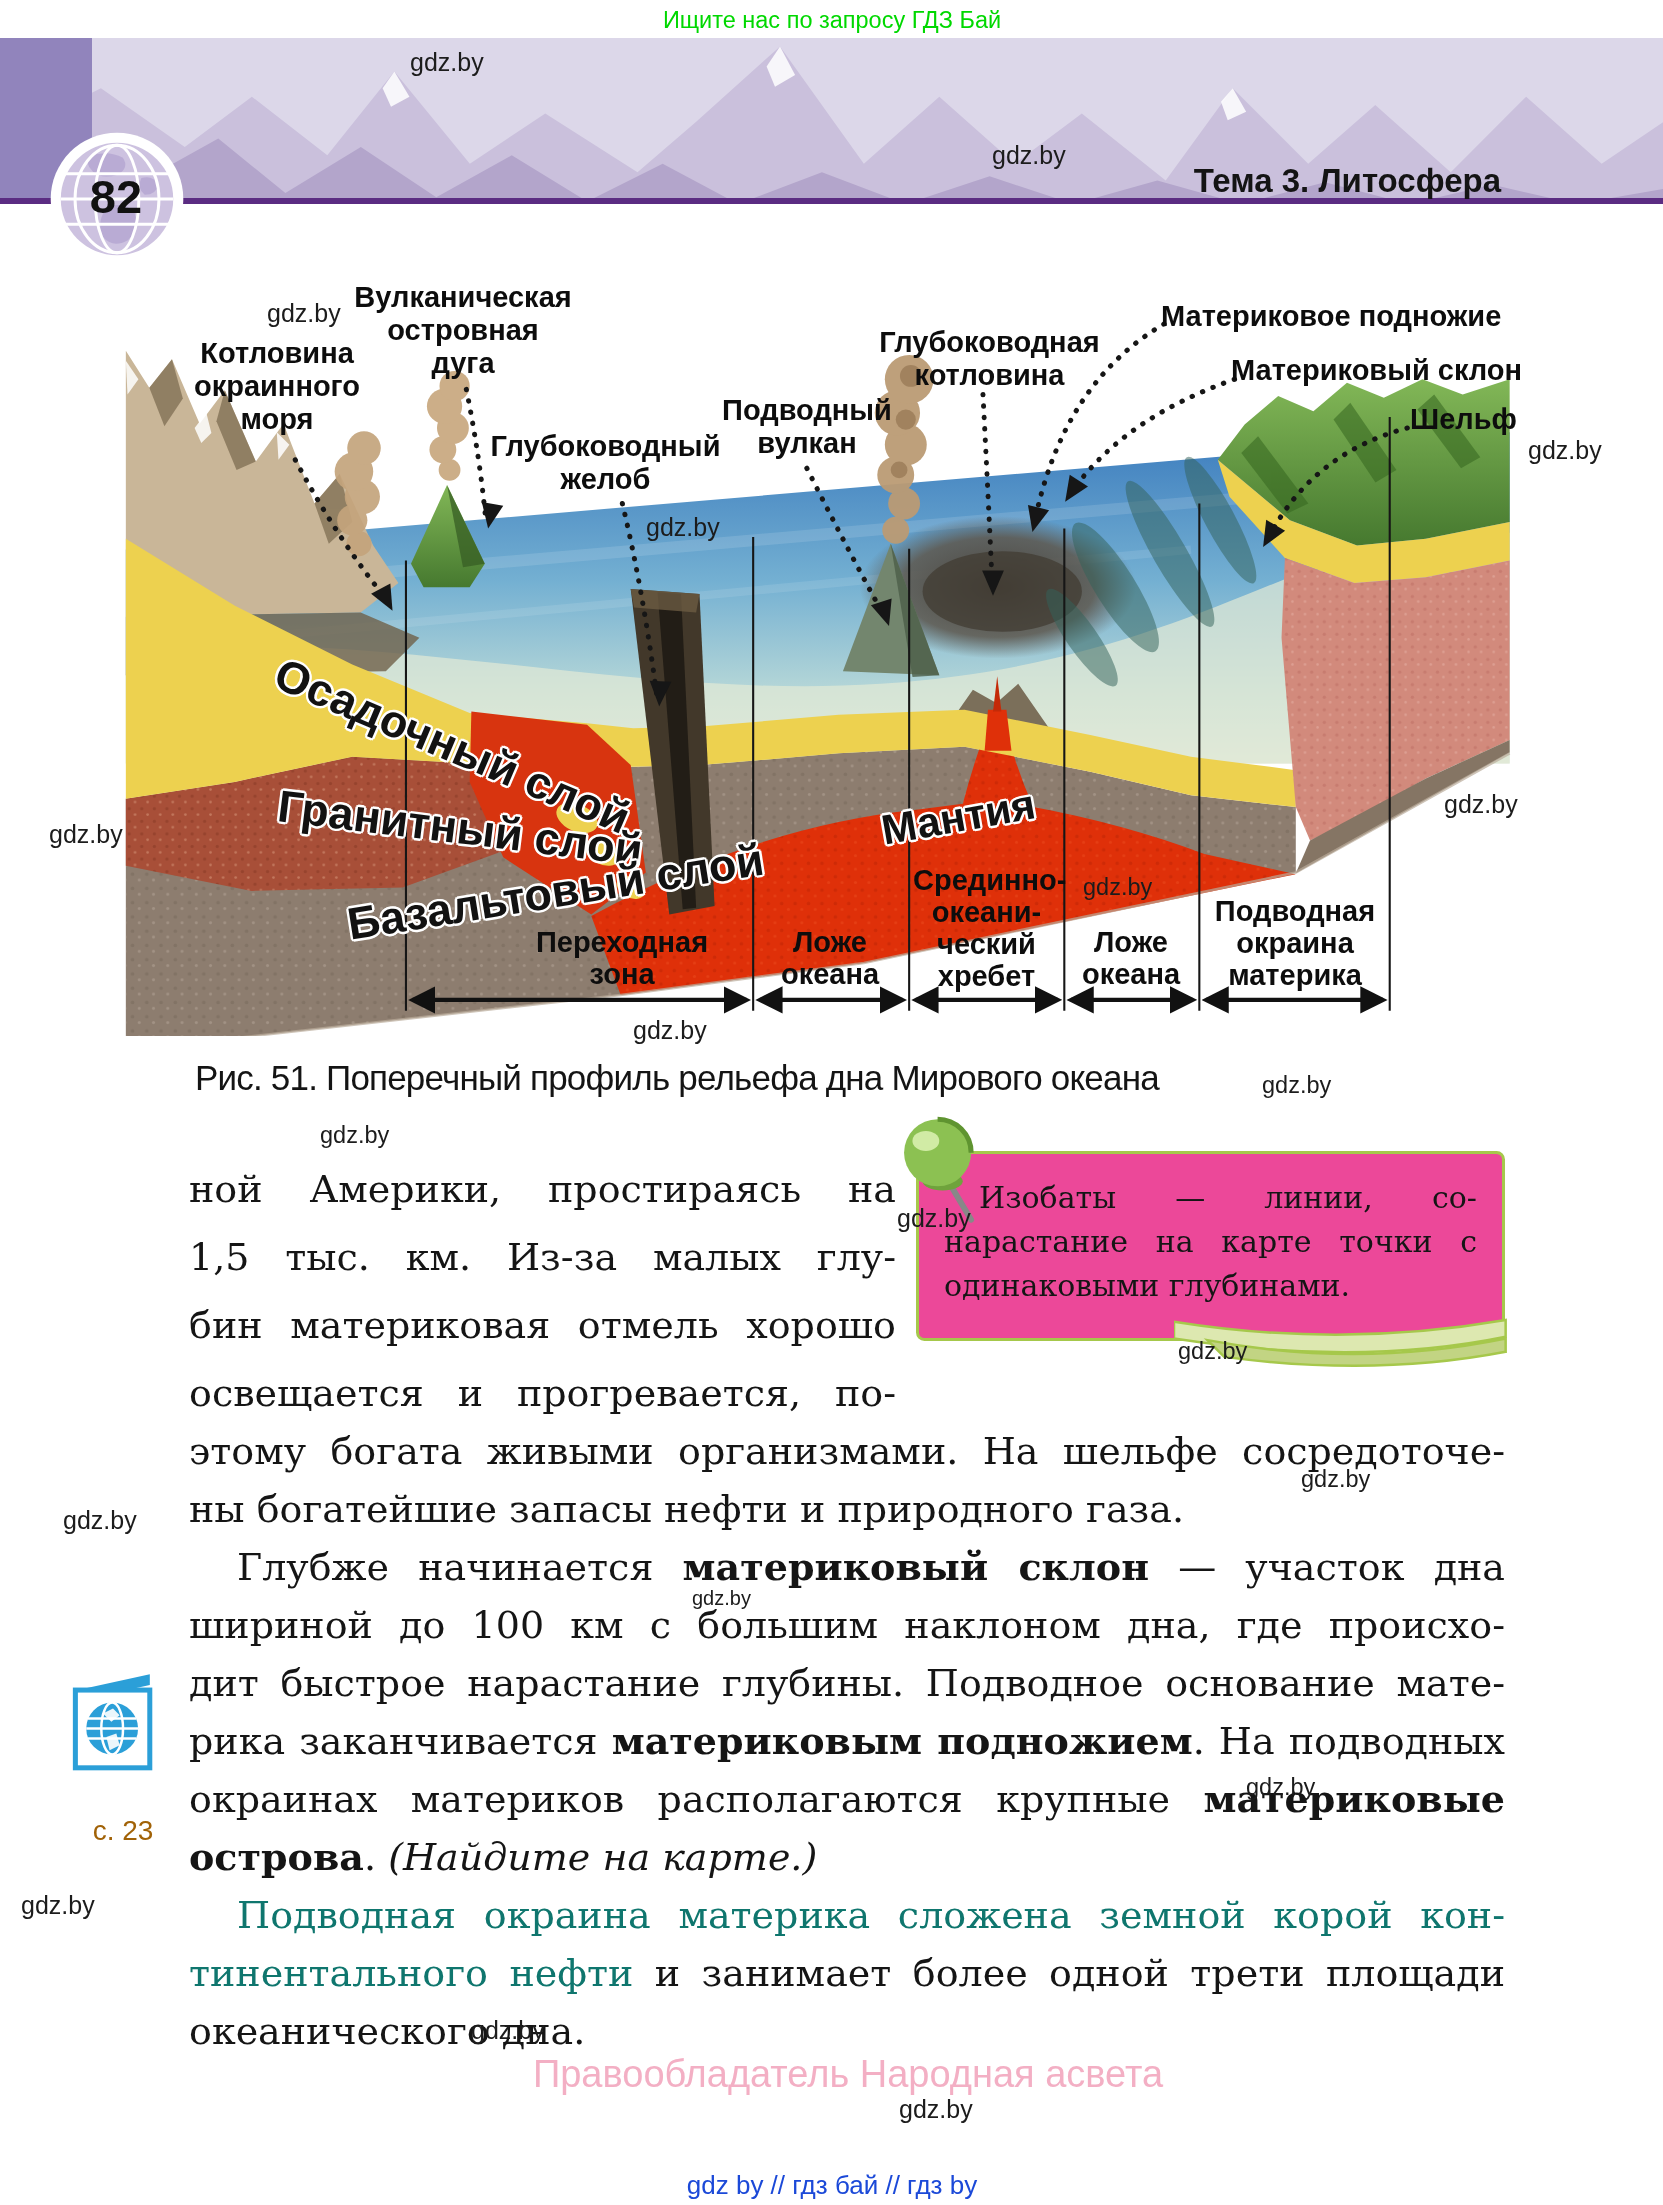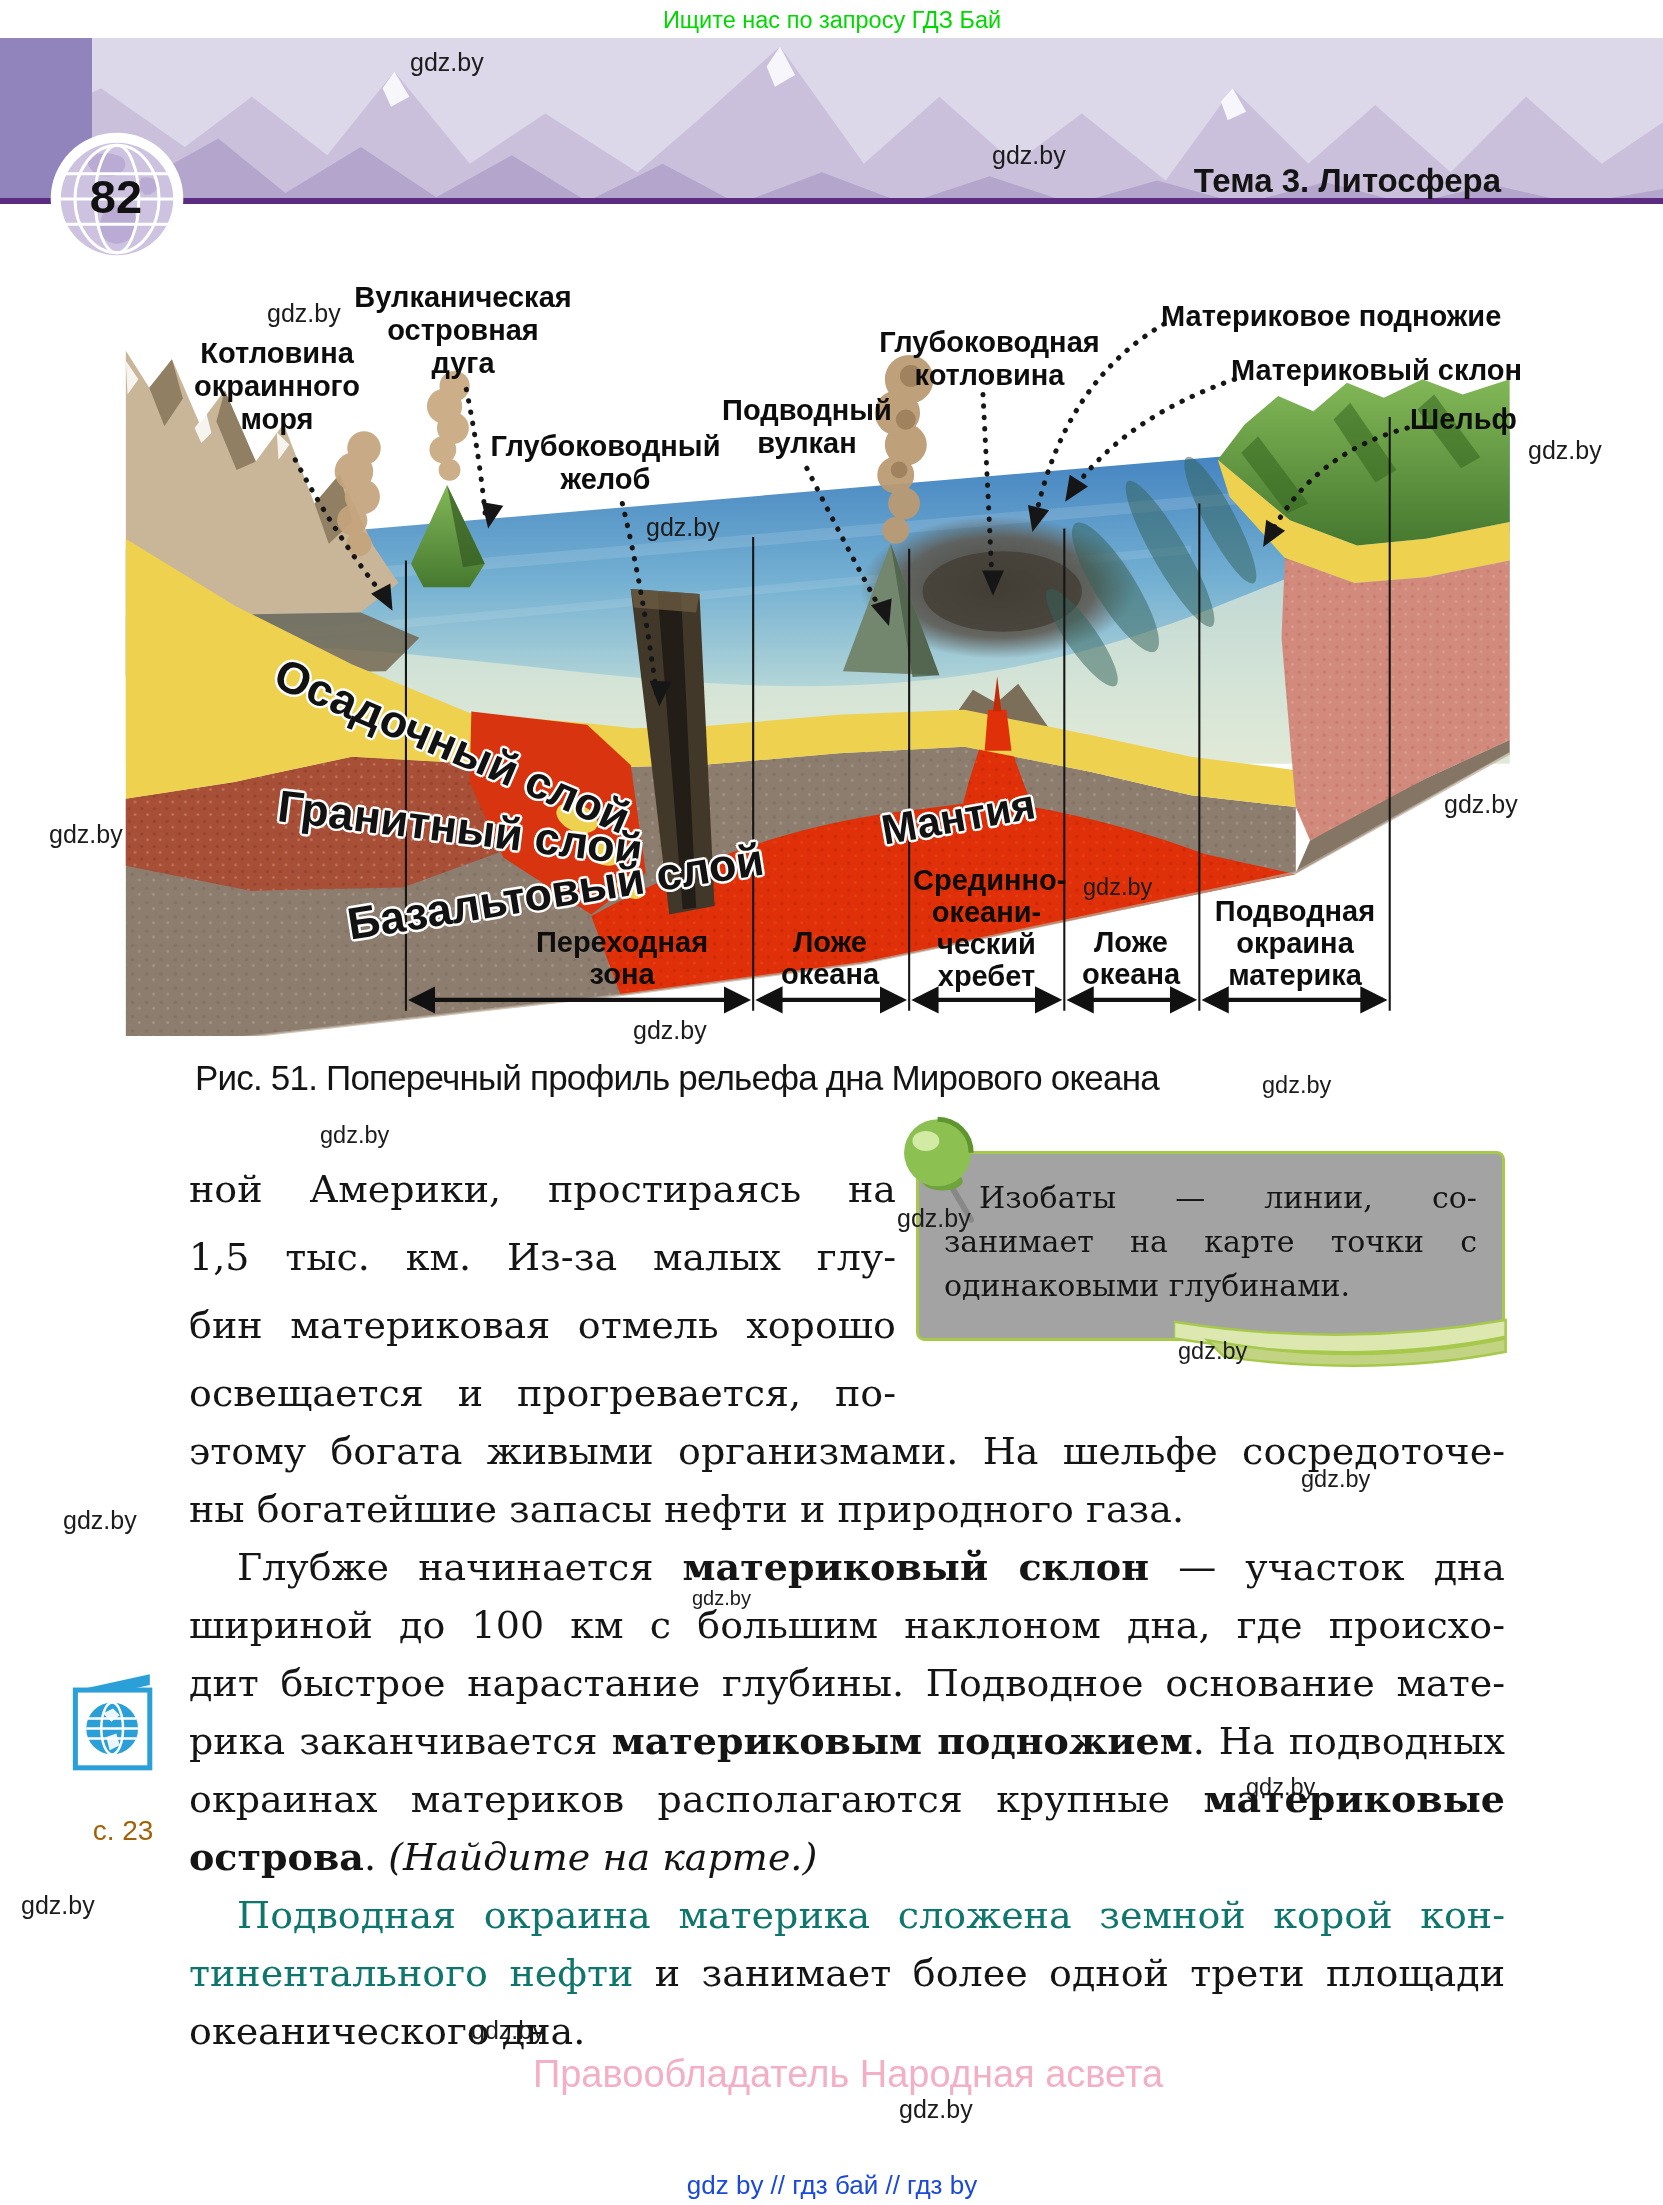--- a/index.html
+++ b/index.html
@@ -25,21 +25,21 @@
              text-align:center;white-space:pre-line;}
   .fig-label.single{white-space:nowrap;text-align:left;}
   .layer-label{position:absolute;font:bold 45px "Liberation Sans",sans-serif;color:#121212;
                transform-origin:left center;white-space:nowrap;
                text-shadow:-2.5px 0 #fff,2.5px 0 #fff,0 -2.5px #fff,0 2.5px #fff,-1.7px -1.7px #fff,1.7px 1.7px #fff,-1.7px 1.7px #fff,1.7px -1.7px #fff;}
   .zone-label{position:absolute;font:bold 29px/32px "Liberation Sans",sans-serif;color:#0d0d0d;
               text-align:center;white-space:pre-line;}
   .caption{position:absolute;left:195px;top:1058px;font:35px "Liberation Sans",sans-serif;
            letter-spacing:-0.8px;color:#141414;white-space:nowrap;}
   
-  .note{position:absolute;left:916px;top:1151px;width:589px;height:190px;background:#a3a3a3;
+  .note{position:absolute;left:916px;top:1151px;width:589px;height:190px;background:#ec4899;
         border:3.4px solid #a6c84b;border-radius:8.4px;box-sizing:border-box;padding-left:16px;}
   .note-text{position:absolute;left:25px;top:22px;width:533px;
              font:30px/44px "DejaVu Serif",serif;color:#151515;}
   .note-line{text-align:justify;text-align-last:justify;height:44px;}
   .note-line.first{text-indent:35px;}
   .note-line.last{text-align-last:left;}
   .pin{position:absolute;left:-25px;top:-45px;}
   .fold{position:absolute;right:-6.7px;bottom:-44px;}
   
   .body-text{position:absolute;left:189px;top:1150px;width:1316px;
@@ -332,21 +332,21 @@
       <circle cx="52" cy="52" r="40" fill="#8cc152"></circle>
       <path d="M52,12 A40,40 0 0 1 92,52" stroke="#5f9430" stroke-width="6" fill="none"></path>
       <ellipse cx="38" cy="38" rx="16" ry="12" fill="#d8efae" opacity="0.9"></ellipse>
     </svg>
     <svg class="fold" width="335" height="67" viewBox="0 0 400 80">
       <path d="M0,8 Q200,40 396,6 L396,26 Q220,62 0,28 Z" fill="#dde8b0" stroke="#a6c84b" stroke-width="3"></path>
       <path d="M40,30 Q220,64 396,28 L396,44 Q240,74 60,50 Z" fill="#c2d483" stroke="#a6c84b" stroke-width="3"></path>
     </svg>
     <div class="note-text">
       <div class="note-line first">Изобаты — линии, со-</div>
-      <div class="note-line">занимает на карте точки с</div>
+      <div class="note-line">нарастание на карте точки с</div>
       <div class="note-line last">одинаковыми глубинами.</div>
     </div>
   </div>
 
   <div class="body-text">
     <div class="bl narrow">ной Америки, простираясь на</div>
     <div class="bl narrow">1,5 тыс. км. Из-за малых глу-</div>
     <div class="bl narrow">бин материковая отмель хорошо</div>
     <div class="bl narrow">освещается и прогревается, по-</div>
     <div class="bl">этому богата живыми организмами. На шельфе сосредоточе-</div>

